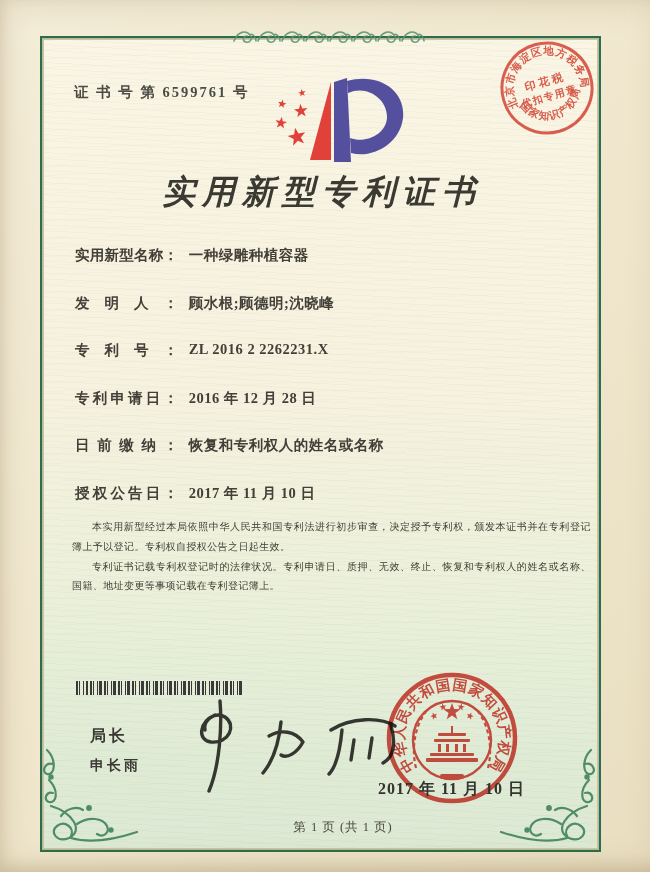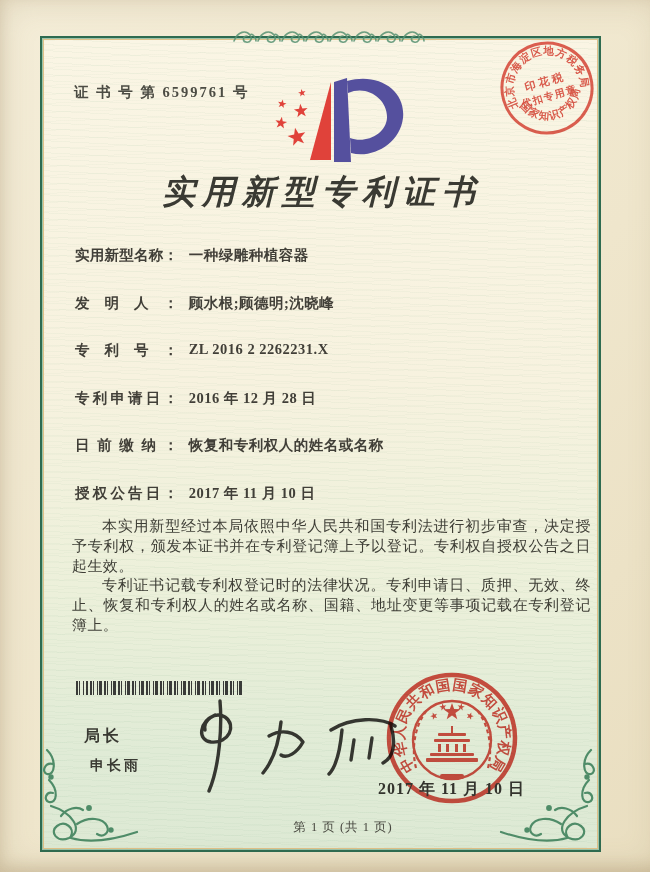--- a/index.html
+++ b/index.html
@@ -29,26 +29,26 @@
   .fields{position:absolute;left:75px;top:246px;width:470px;}
   .frow{position:absolute;left:0;white-space:nowrap;font-size:14.5px;font-weight:600;color:#413f38;}
   .frow:nth-child(1){top:0;}
   .frow:nth-child(2){top:48px;}
   .frow:nth-child(3){top:95px;}
   .frow:nth-child(4){top:143px;}
   .frow:nth-child(5){top:190px;}
   .frow:nth-child(6){top:238px;}
   .flabel{display:inline-block;width:103px;text-align:justify;text-align-last:justify;vertical-align:top;}
   .fvalue{display:inline-block;margin-left:7px;letter-spacing:.5px;}
-  .bodytext{position:absolute;left:72px;top:517px;width:519px;font-size:15px;line-height:19.8px;
+  .bodytext{position:absolute;left:72px;top:517px;width:519px;font-size:10px;line-height:19.8px;
     color:#3e3e36;text-align:justify;letter-spacing:.4px;}
   .bodytext p{margin:0;text-indent:2em;}
   .barcode{position:absolute;left:76px;top:681px;width:166px;height:14px;opacity:.88;
     background:repeating-linear-gradient(90deg,#232323 0 2px,rgba(0,0,0,0) 2px 3px,#232323 3px 4px,rgba(0,0,0,0) 4px 7px,#232323 7px 8px,rgba(0,0,0,0) 8px 9.5px,#232323 9.5px 12px,rgba(0,0,0,0) 12px 14px);}
-  .director-title{position:absolute;left:84px;top:726px;font-size:16px;color:#3a3a33;font-weight:600;letter-spacing:3px;}
+  .director-title{position:absolute;left:90px;top:726px;font-size:16px;color:#3a3a33;font-weight:600;letter-spacing:3px;}
   .director-name{position:absolute;left:90px;top:757px;font-size:14px;color:#3a3a33;font-weight:600;letter-spacing:3px;}
   .signature{position:absolute;left:185px;top:695px;}
   .seal{position:absolute;left:352px;top:638px;mix-blend-mode:multiply;}
   .seal-date{position:absolute;left:378px;top:779px;font-size:16px;font-weight:700;color:#33332d;letter-spacing:1px;white-space:nowrap;}
   .tax-stamp{position:absolute;left:492px;top:33px;mix-blend-mode:multiply;}
   .footer{position:absolute;left:40px;top:819px;width:606px;text-align:center;font-size:12.5px;color:#47473f;letter-spacing:1px;}
   .corner-bl{position:absolute;left:41px;top:746px;}
   .corner-br{position:absolute;left:497px;top:746px;transform:scaleX(-1);}
   .frieze{position:absolute;left:233px;top:28px;opacity:.85;}
 </style>

